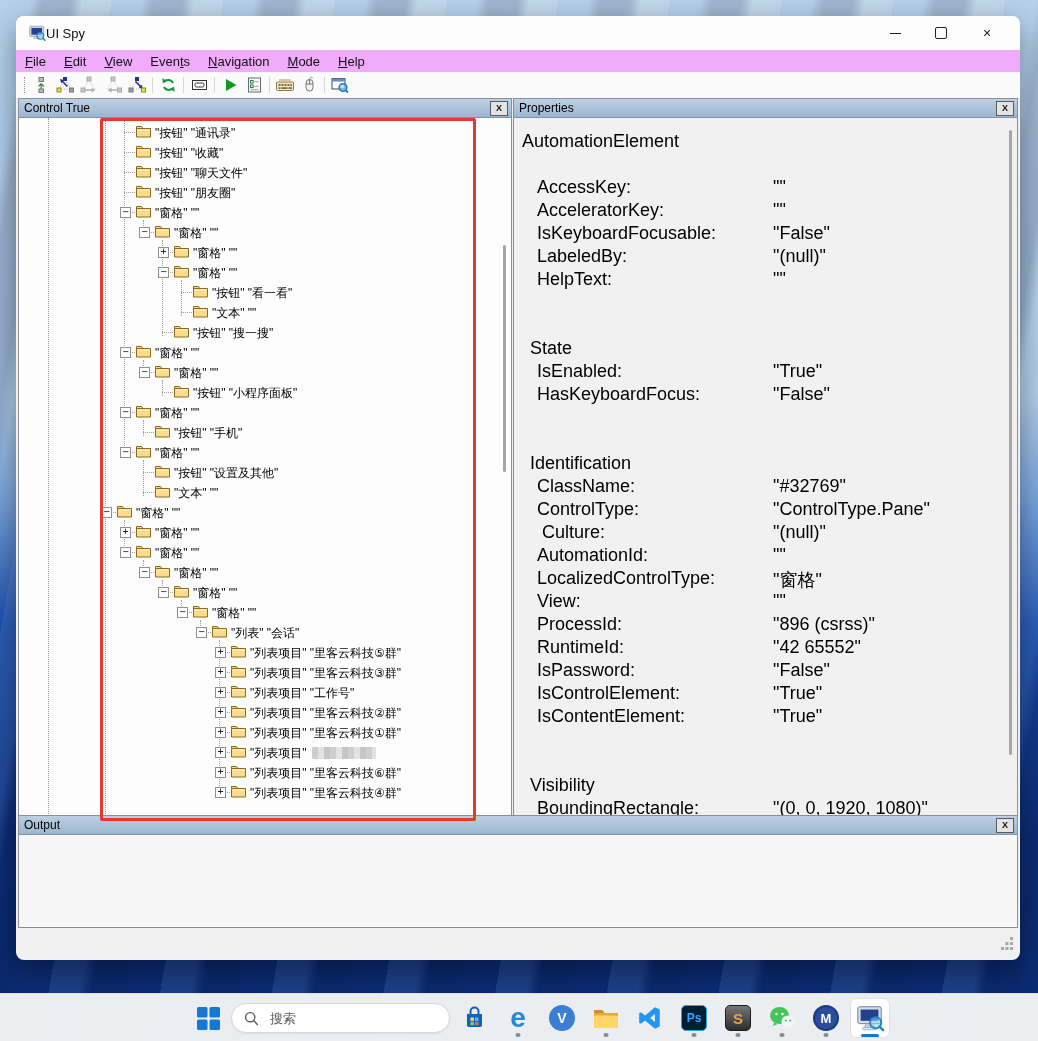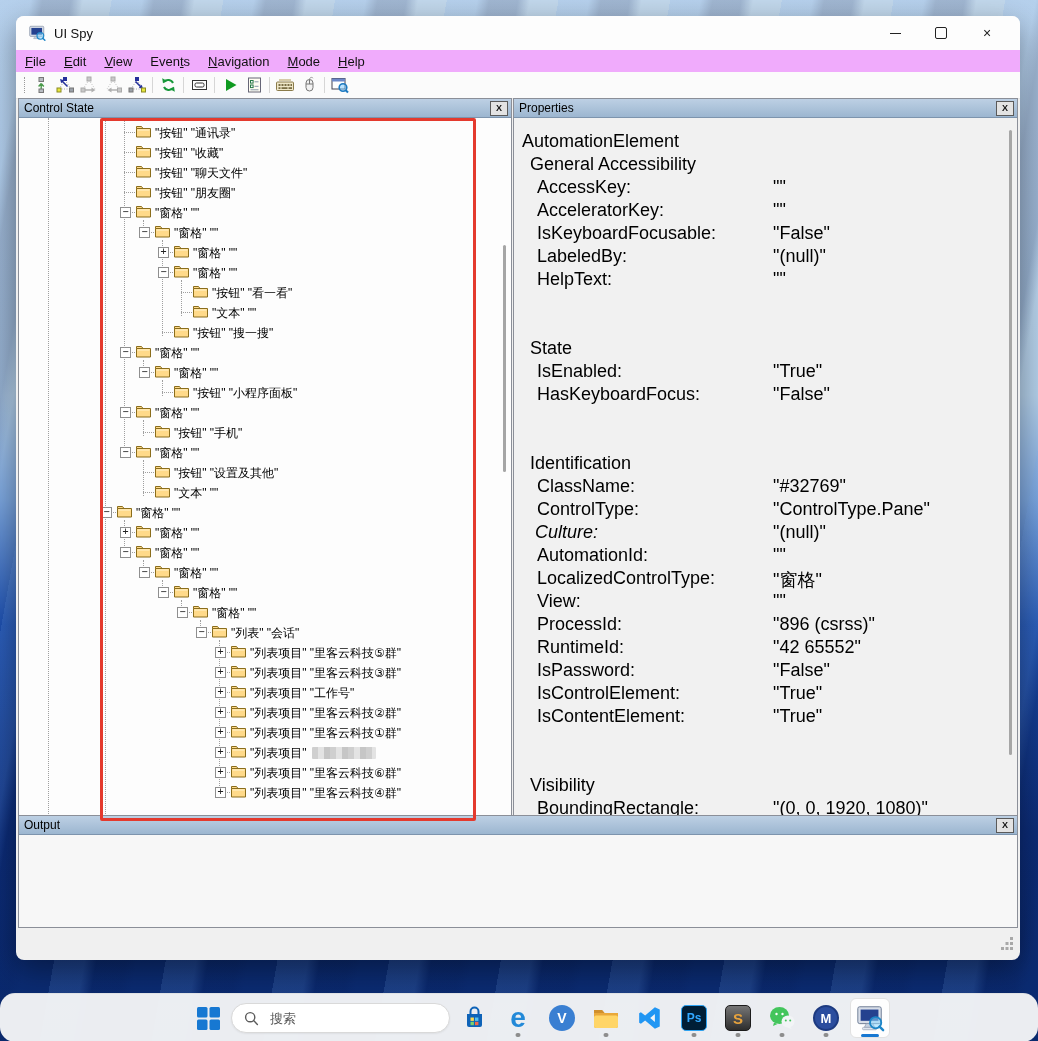--- a/index.html
+++ b/index.html
@@ -7,21 +7,21 @@
   
   .wallpaper{position:absolute;inset:0;
     background-image:
       repeating-linear-gradient(100deg, rgba(120,170,240,.16) 0 30px, rgba(8,30,90,.18) 42px 70px, rgba(120,170,240,0) 82px 110px),
       linear-gradient(180deg,#c2d8ec 0%,#b2cee8 38%,#7aa4dc 48%,#1d4fae 60%,#0d2e7c 80%,#0a2a6e 100%);}
   
   .window{position:absolute;left:16px;top:16px;width:1004px;height:944px;background:#f0f0f0;
     border-radius:8px;box-shadow:0 10px 30px rgba(0,0,0,.4);overflow:hidden;}
   .titlebar{position:absolute;left:0;top:0;right:0;height:34px;background:#fdfdfd;display:flex;align-items:center;}
   .app-icon{margin-left:12px;display:flex;}
-  .title{margin-left:8px;font-size:13px;color:#111;}
+  .title{margin-left:0;font-size:13px;color:#111;}
   .caps{position:absolute;right:10px;top:0;height:34px;display:flex;}
   .cap{width:46px;height:34px;display:flex;align-items:center;justify-content:center;color:#222;}
   .g-min{width:11px;height:1px;background:#222;}
   .g-max{width:10px;height:10px;border:1.2px solid #222;border-radius:2px;}
   .g-x{font-size:14px;line-height:14px;}
   .menubar{position:absolute;left:0;top:34px;right:0;height:22px;background:#f0abfc;display:flex;align-items:center;font-size:13px;color:#111;}
   .menu-item{padding:0 9px;}
   .menu-item u{text-decoration:underline;}
   .toolbar{position:absolute;left:0;top:56px;right:0;height:26px;background:#fbfbfb;border-bottom:1px solid #e7e7e7;display:flex;align-items:center;padding-left:4px;}
   .tgrip{border-left:1px dotted #9a9a9a;height:16px;margin:0 4px;}
@@ -55,21 +55,21 @@
   
   .prow{position:absolute;left:0;right:0;height:23px;font-size:18px;color:#000;}
   .pname{position:absolute;top:3px;white-space:nowrap;}
   .pval{position:absolute;left:259px;top:3px;white-space:nowrap;}
   .gripdots{position:absolute;right:6px;bottom:6px;}
   
   .annot{position:absolute;left:100px;top:118px;width:370px;height:697px;border:3px solid #e43a2e;border-radius:2px;
     z-index:60;pointer-events:none;}
   
   .taskbar{position:absolute;left:0;top:993px;width:1038px;height:48px;background:rgba(243,244,246,.97);
-    border-top:1px solid rgba(0,0,0,.05);z-index:40;border-radius:15px;}
+    border-top:1px solid rgba(0,0,0,.05);z-index:40;}
   .start{position:absolute;left:188px;top:4px;width:40px;height:40px;border-radius:6px;display:flex;align-items:center;justify-content:center;}
   .search{position:absolute;left:231px;top:9px;width:219px;height:30px;background:#fff;border:1px solid #d9d9d9;
     border-radius:16px;display:flex;align-items:center;padding-left:12px;box-sizing:border-box;box-shadow:0 1px 2px rgba(0,0,0,.06);}
   .sinput{border:none;outline:none;background:transparent;font-size:13px;color:#444;margin-left:9px;width:150px;
     font-family:"Liberation Sans","DejaVu Sans",sans-serif;}
   .sinput::placeholder{color:#555;opacity:1;}
   .tb-apps{position:absolute;left:454px;top:4px;display:flex;}
   .tb-app{position:relative;width:40px;height:40px;margin-right:4px;border-radius:6px;display:flex;align-items:center;justify-content:center;}
   .tb-app.active{background:rgba(255,255,255,.92);border:1px solid #e2e2e2;box-sizing:border-box;}
   .tb-dot{position:absolute;bottom:1px;left:50%;transform:translateX(-50%);width:5px;height:4px;border-radius:2px;background:#8d8d8d;}
@@ -237,21 +237,21 @@
           <rect x="2" y="2.5" width="13" height="10.5" fill="#fff" stroke="#445"></rect>
           <rect x="2" y="2.5" width="13" height="3" fill="#6c88c8"></rect>
           <circle cx="13" cy="11.5" r="3.8" fill="rgba(120,200,255,.5)" stroke="#1d79c0" stroke-width="1.6"></circle>
           <line x1="15.7" y1="14.2" x2="18" y2="16.5" stroke="#1d79c0" stroke-width="2"></line>
         </svg>
       </span>
   </div>
 
   <div class="panel control">
     <div class="phead">
-      <span>Control State</span>
+      <span>Control True</span>
       <div class="xbtn">X</div>
     </div>
     <div class="pbody tree" id="tree">
       <div class="guide" style="left:29px"></div>
       <div class="guide" style="left:86px"></div>
       <div id="tree-rows">
           <div class="trow" style="top: 4px;">
             <div class="stub" style="left: 105px; width: 13px;"></div>
             <span class="tfold" style="left: 117px;"><svg width="15" height="13" viewBox="0 0 15 13">
                 <path d="M.5 3.5 H14.5 V12 H.5 Z" fill="#ffda8a" stroke="#8a6d1c"></path>
@@ -603,23 +603,20 @@
   <div class="panel props-p">
     <div class="phead">
       <span>Properties</span>
       <div class="xbtn">X</div>
     </div>
     <div class="pbody props-body" id="props">
       <div class="sb" style="right:5px;top:12px;height:625px"></div>
     <div class="prow" style="top: 10px;">
           <span class="pname" style="left: 8px;">AutomationElement</span>
         </div>
-        <div class="prow" style="top: 33px;">
-          <span class="pname" style="left: 16px;">General Accessibility</span>
-        </div>
         <div class="prow" style="top: 56px;">
           <span class="pname" style="left: 23px;">AccessKey:</span>
           <span class="pval">""</span>
         </div>
         <div class="prow" style="top: 79px;">
           <span class="pname" style="left: 23px;">AcceleratorKey:</span>
           <span class="pval">""</span>
         </div>
         <div class="prow" style="top: 102px;">
           <span class="pname" style="left: 23px;">IsKeyboardFocusable:</span>
@@ -649,21 +646,21 @@
         </div>
         <div class="prow" style="top: 355px;">
           <span class="pname" style="left: 23px;">ClassName:</span>
           <span class="pval">"#32769"</span>
         </div>
         <div class="prow" style="top: 378px;">
           <span class="pname" style="left: 23px;">ControlType:</span>
           <span class="pval">"ControlType.Pane"</span>
         </div>
         <div class="prow" style="top: 401px;">
-          <span class="pname" style="left: 21px; font-style: italic;">Culture:</span>
+          <span class="pname" style="left: 28px;">Culture:</span>
           <span class="pval">"(null)"</span>
         </div>
         <div class="prow" style="top: 424px;">
           <span class="pname" style="left: 23px;">AutomationId:</span>
           <span class="pval">""</span>
         </div>
         <div class="prow" style="top: 447px;">
           <span class="pname" style="left: 23px;">LocalizedControlType:</span>
           <span class="pval">"窗格"</span>
         </div>

